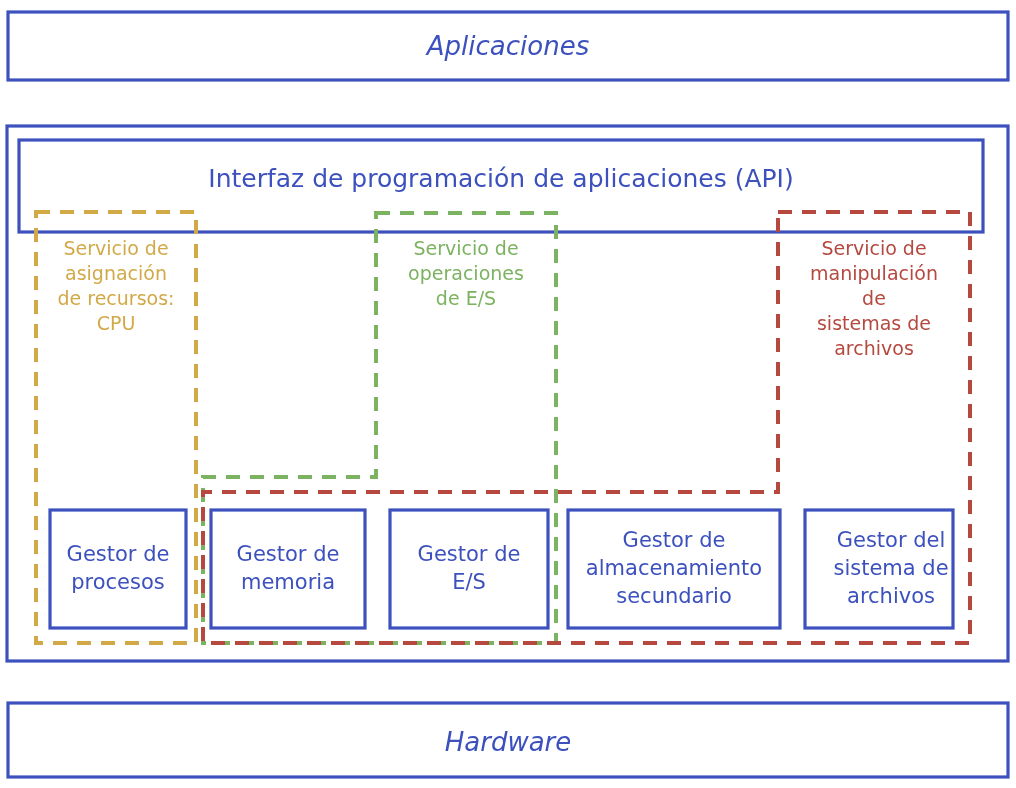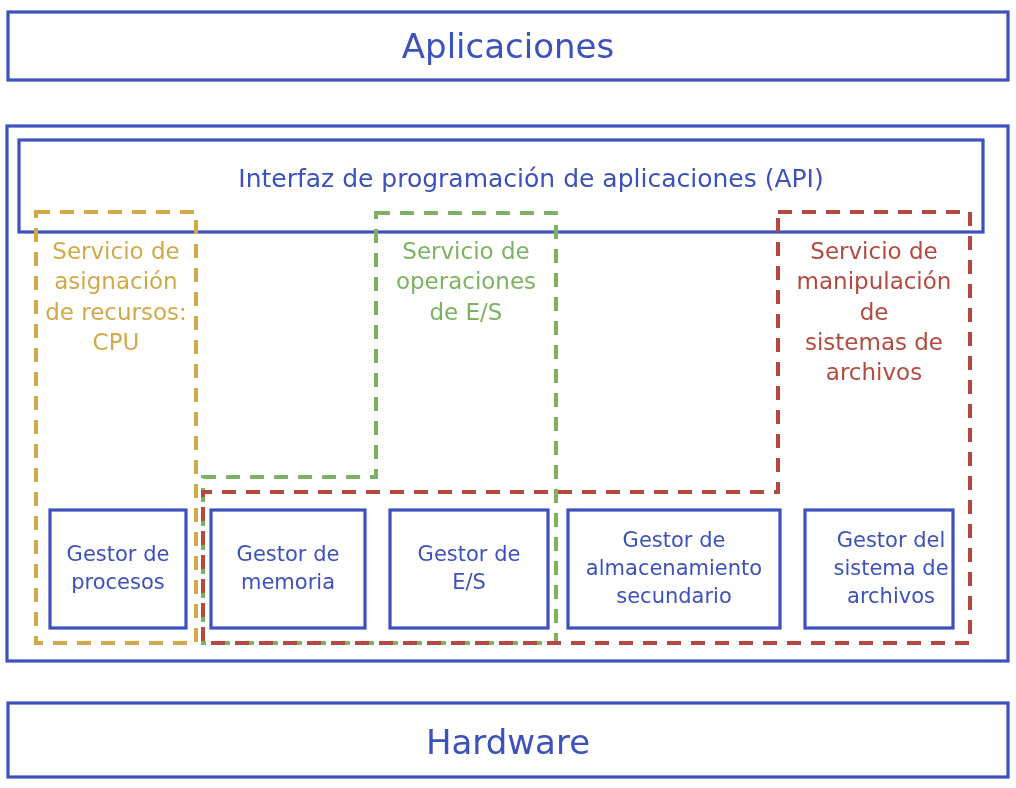--- a/index.html
+++ b/index.html
@@ -32,23 +32,23 @@
     justify-content: center;
     text-align: center;
     line-height: 1.32;
     white-space: pre-line;
     pointer-events: none;
   }
   .lbl-blue  { color: #3c51bd; }
   .lbl-gold  { color: #d2a947; }
   .lbl-green { color: #7cb360; }
   .lbl-red   { color: #b5493f; }
-  .fs-band   { font-size: 34px; }
+  .fs-band   { font-size: 26px; font-style: italic; }
   .fs-api    { font-size: 25px; }
-  .fs-svc    { font-size: 23px; }
+  .fs-svc    { font-size: 19px; }
   .fs-mgr    { font-size: 21px; }
 </style>
 </head>
 <body>
 
 <div id="diagram-root">
 
   <svg class="layer" viewBox="0 0 1016 788">
 
     <rect x="8" y="12" width="1000" height="68" fill="#ffffff" stroke="#3c51bd" stroke-width="3.2"></rect>
@@ -67,21 +67,21 @@
     <rect x="211" y="510" width="154" height="118" fill="#ffffff" stroke="#3c51bd" stroke-width="3.2"></rect>
     <rect x="390" y="510" width="158" height="118" fill="#ffffff" stroke="#3c51bd" stroke-width="3.2"></rect>
     <rect x="568" y="510" width="212" height="118" fill="#ffffff" stroke="#3c51bd" stroke-width="3.2"></rect>
     <rect x="805" y="510" width="148" height="118" fill="#ffffff" stroke="#3c51bd" stroke-width="3.2"></rect>
 
     <rect x="8" y="703" width="1000" height="74" fill="#ffffff" stroke="#3c51bd" stroke-width="3.2"></rect>
   </svg>
 
   <div class="box-label lbl-blue fs-band" style="left:8px; top:12px; width:1000px; height:68px;">Aplicaciones</div>
 
-  <div class="box-label lbl-blue fs-api" style="left:19px; top:140px; width:964px; height:76px;margin-left:30px;">Interfaz de programación de aplicaciones (API)</div>
+  <div class="box-label lbl-blue fs-api" style="left:19px; top:140px; width:964px; height:76px;">Interfaz de programación de aplicaciones (API)</div>
 
   <div class="box-label lbl-gold fs-svc" style="left:36px; top:236px; width:160px; height:140px; align-items:flex-start;">Servicio de
 asignación
 de recursos:
 CPU</div>
 
   <div class="box-label lbl-green fs-svc" style="left:376px; top:236px; width:180px; height:110px; align-items:flex-start;">Servicio de
 operaciones
 de E/S</div>
 

